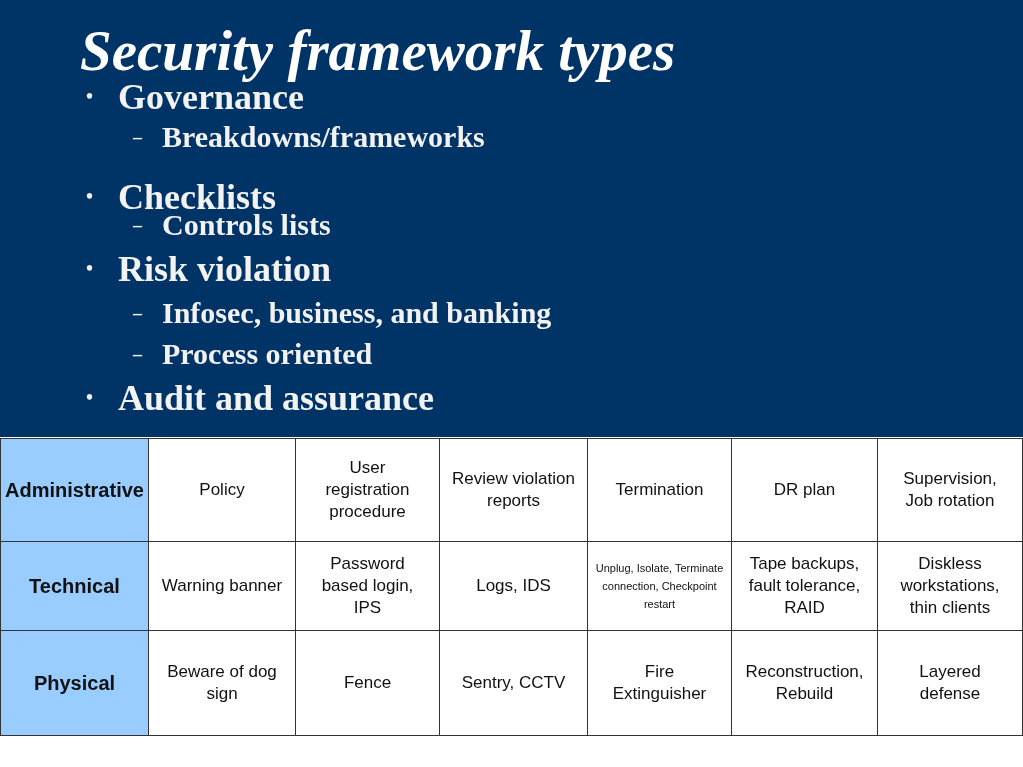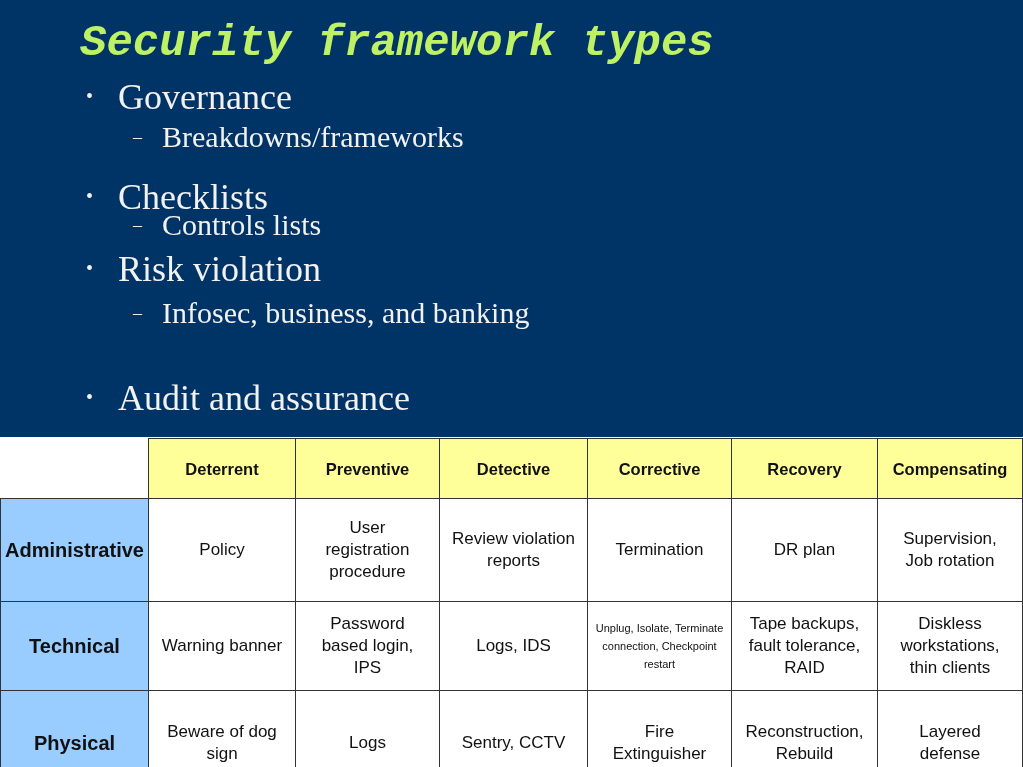--- a/index.html
+++ b/index.html
@@ -6,26 +6,27 @@
   body {
     width: 1023px; height: 767px; overflow: hidden; position: relative;
     background: #ffffff;
   }
   .slide-top {
     position: absolute; left: 0; top: 0; width: 1023px; height: 437px;
     background: #003366;
   }
   .title {
     position: absolute; left: 80px; top: 18px;
-    font-family: Liberation Mono, monospace; font-weight: bold; font-style: italic;
-    font-size: 44px; color: #bef264; letter-spacing: 0px; white-space: nowrap;
+    font-family: Liberation Serif, serif; font-weight: bold; font-style: italic;
+    font-size: 57px; color: #ffffff; letter-spacing: 0px; white-space: nowrap;
   }
   .b1, .b2 {
     position: absolute; white-space: nowrap; color: #f2f2f2;
     font-family: "Liberation Serif", serif;
+    font-weight: bold;
   }
   .b1 { left: 86px; font-size: 36px; }
   .b1 .dot { display: inline-block; width: 32px; font-size: 20px; vertical-align: middle; position: relative; top: -4px; }
   .b2 { left: 133px; font-size: 30px; }
   .b2 .dash { display: inline-block; width: 29px; font-size: 18px; position: relative; top: -4px; }
 
   table.matrix {
     position: absolute; left: 0; top: 438px;
     border-collapse: collapse; table-layout: fixed;
     font-family: "Liberation Sans", sans-serif; color: #111;
@@ -49,44 +50,36 @@
   <div class="title">Security framework types</div>
 
   <div class="b1" style="top:76px"><span class="dot">•</span><span>Governance</span></div>
   <div class="b2" style="top:120px"><span class="dash">–</span><span>Breakdowns/frameworks</span></div>
 
   <div class="b1" style="top:176px"><span class="dot">•</span><span>Checklists</span></div>
   <div class="b2" style="top:208px"><span class="dash">–</span><span>Controls lists</span></div>
 
   <div class="b1" style="top:248px"><span class="dot">•</span><span>Risk violation</span></div>
   <div class="b2" style="top:296px"><span class="dash">–</span><span>Infosec, business, and banking</span></div>
+  <div class="b2" style="top:337px"><span class="dash">–</span><span>Process oriented</span></div>
 
   <div class="b1" style="top:377px"><span class="dot">•</span><span>Audit and assurance</span></div>
 </div>
 
 <table class="matrix">
   <colgroup>
     <col style="width:148px">
       <col style="width:147px">
       <col style="width:144px">
       <col style="width:148px">
       <col style="width:144px">
       <col style="width:146px">
       <col style="width:145px">
   </colgroup>
   <tbody>
-      <tr class="r0">
-    <td class="corner"></td>
-    <td class="colhead">Deterrent</td>
-    <td class="colhead">Preventive</td>
-    <td class="colhead">Detective</td>
-    <td class="colhead">Corrective</td>
-    <td class="colhead">Recovery</td>
-    <td class="colhead">Compensating</td>
-  </tr>
   <tr class="r1">
     <td class="rowhead">Administrative</td>
     <td>Policy</td>
     <td style="padding:0 22px">User registration procedure</td>
     <td style="padding:0 2px">Review violation reports</td>
     <td>Termination</td>
     <td>DR plan</td>
     <td style="padding:7px 12px">Supervision, Job rotation</td>
   </tr>
   <tr class="r2">
@@ -94,20 +87,20 @@
     <td style="padding:0 1px">Warning banner</td>
     <td style="padding:0 14px">Password based login, IPS</td>
     <td>Logs, IDS</td>
     <td class="small">Unplug, Isolate, Terminate connection, Checkpoint restart</td>
     <td style="padding:0 6px">Tape backups, fault tolerance, RAID</td>
     <td style="padding:0 10px">Diskless workstations, thin clients</td>
   </tr>
   <tr class="r3">
     <td class="rowhead">Physical</td>
     <td style="padding:8px 10px">Beware of dog sign</td>
-    <td>Logs</td>
+    <td>Fence</td>
     <td>Sentry, CCTV</td>
     <td style="padding:0 16px">Fire Extinguisher</td>
     <td>Reconstruction, Rebuild</td>
     <td style="padding:0 30px">Layered defense</td>
   </tr>
 </tbody>
   </table>
 
 </body></html>

